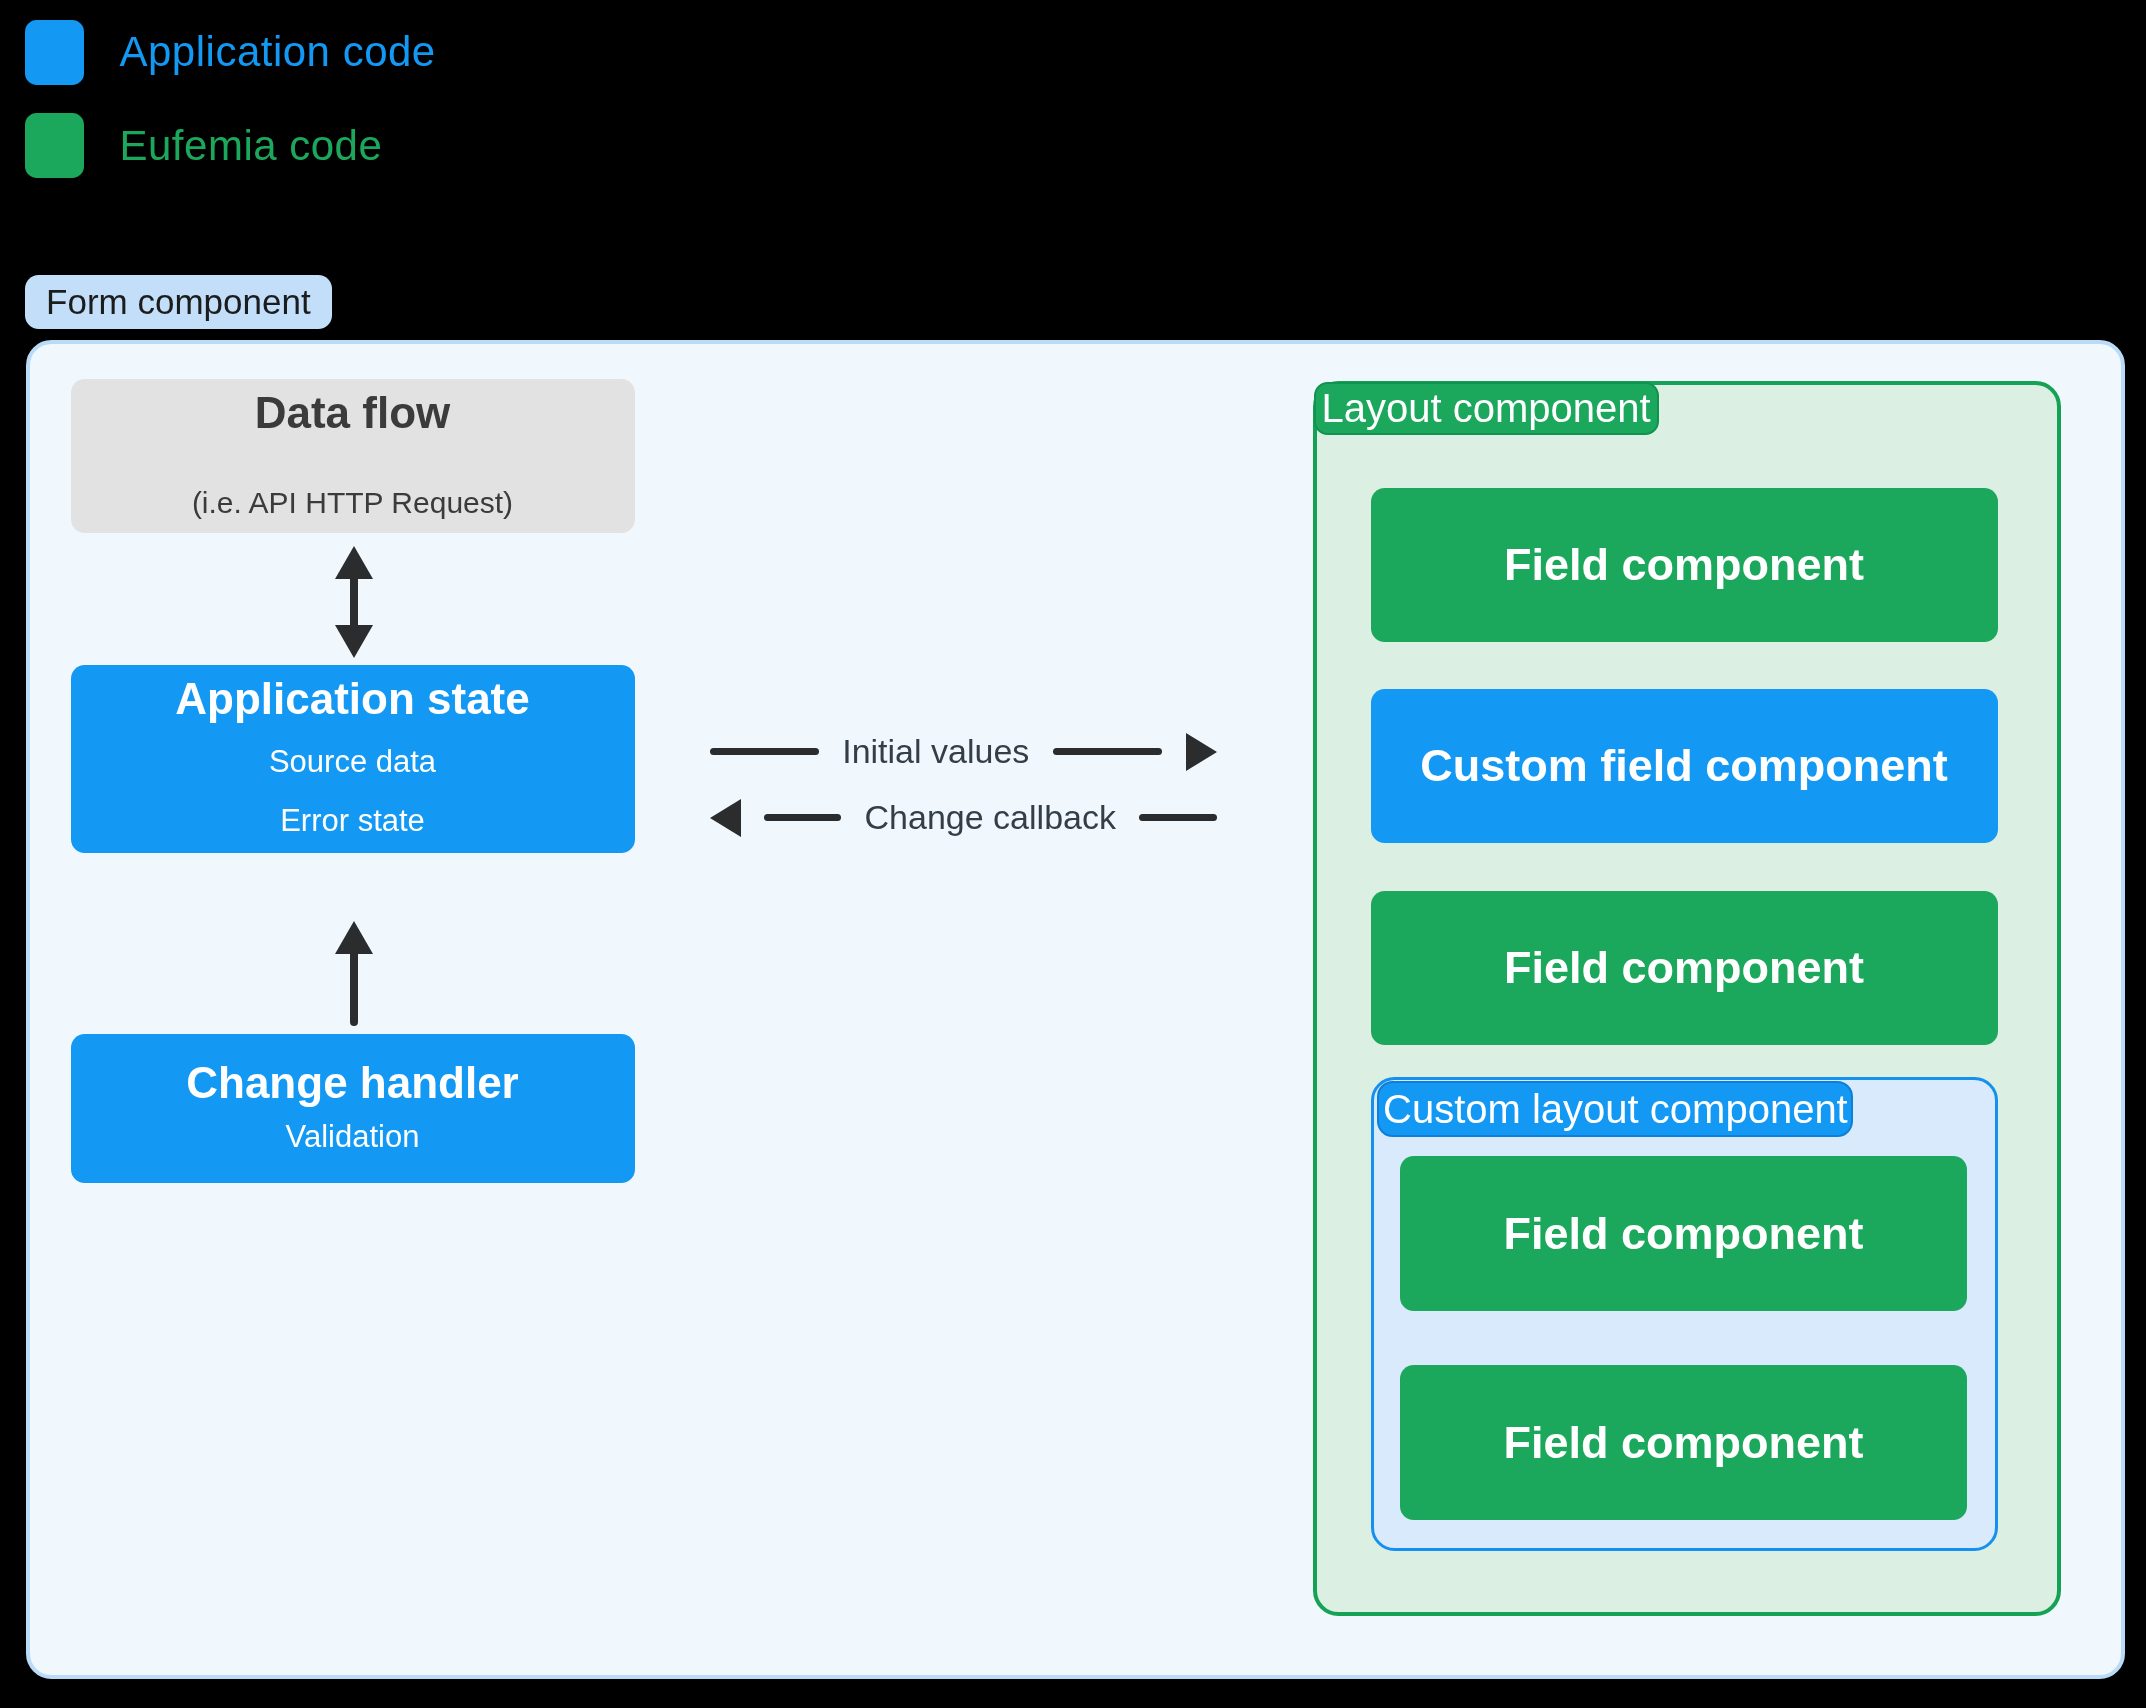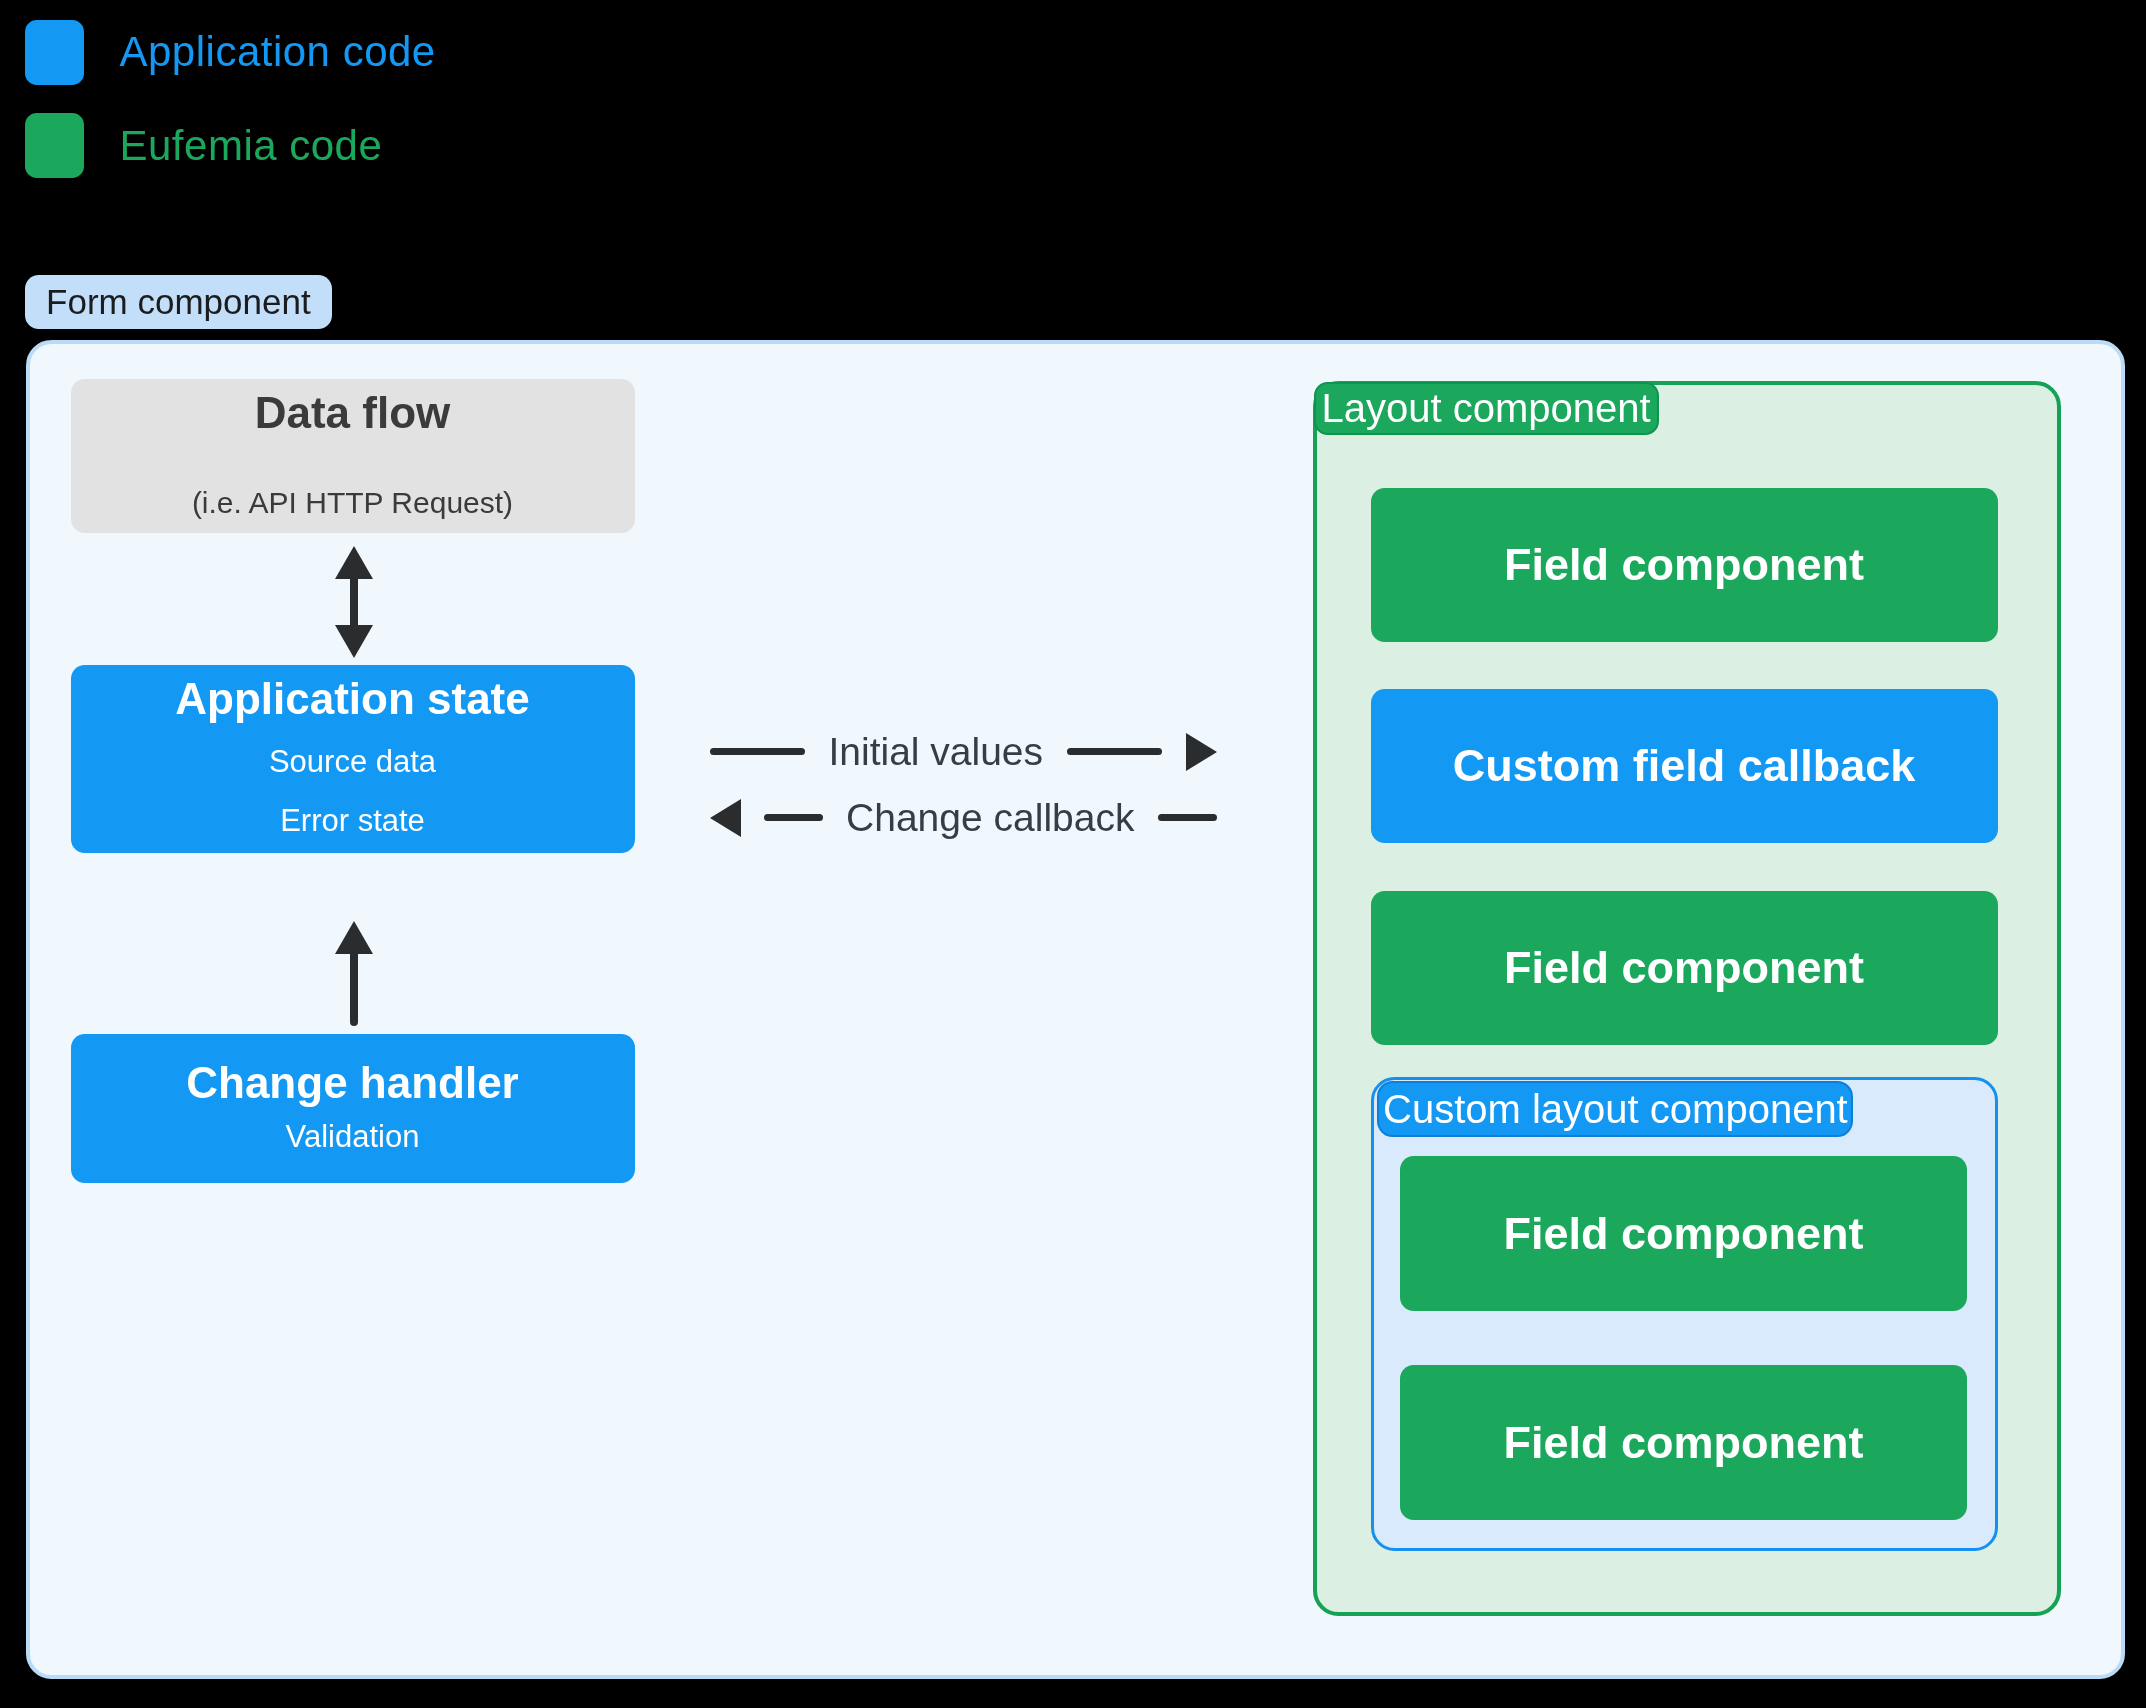--- a/index.html
+++ b/index.html
@@ -76,21 +76,21 @@
     align-items:center;gap:23.5px;}
   .h-flow.row-initial{top:388px;}
   .h-flow.row-callback{top:454px;}
   .h-line{flex:1 1 0;height:6.9px;background:var(--arrow-ink,#2A2C2E);border-radius:3.9px;}
   .tri-right{width:0;height:0;flex:0 0 auto;
     border-top:19.6px solid transparent;border-bottom:19.6px solid transparent;
     border-left:31px solid var(--arrow-ink,#2A2C2E);}
   .tri-left{width:0;height:0;flex:0 0 auto;
     border-top:19.6px solid transparent;border-bottom:19.6px solid transparent;
     border-right:31px solid var(--arrow-ink,#2A2C2E);}
-  .h-label{font-size:39px;font-weight:500;color:var(--arrow-label-text,#343E47);white-space:nowrap;}
+  .h-label{font-size:34px;font-weight:500;color:var(--arrow-label-text,#343E47);white-space:nowrap;}
 
   
   .layout-container{position:absolute;left:1283px;top:37px;width:748px;height:1235px;
     background:var(--light-green-bg,#DBEFE2);border:4.9px solid var(--green-border,#15A254);
     border-radius:25.5px;}
   .tag{position:absolute;display:flex;align-items:center;justify-content:center;
     color:#fff;font-size:40px;font-weight:500;border-radius:13.7px;white-space:nowrap;}
   .tag.green{left:-2.9px;top:-2.9px;width:345px;height:53px;
     background:var(--eufemia-green,#1CA85C);border:2px solid #119350;}
   .tag.blue{left:3.9px;top:1px;width:476px;height:56px;border-radius:15.7px;
@@ -176,21 +176,21 @@
 
     <div class="layout-container">
       <div class="tag green">
         <span>Layout component</span>
       </div>
 
       <div class="field green pos-0">
         <span>Field component</span>
       </div>
       <div class="field blue pos-1">
-        <span>Custom field callback</span>
+        <span>Custom field component</span>
       </div>
       <div class="field green pos-2">
         <span>Field component</span>
       </div>
 
       <div class="custom-layout">
         <div class="tag blue">
           <span>Custom layout component</span>
         </div>
         <div class="field green cpos-0">

